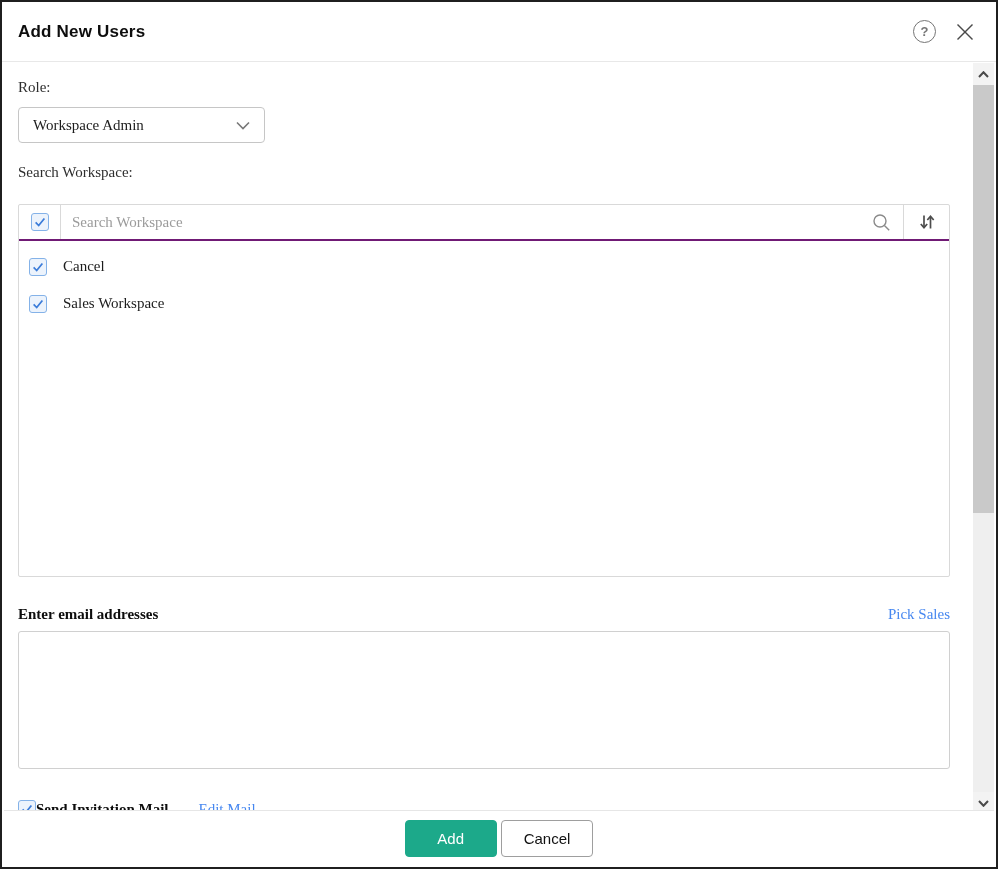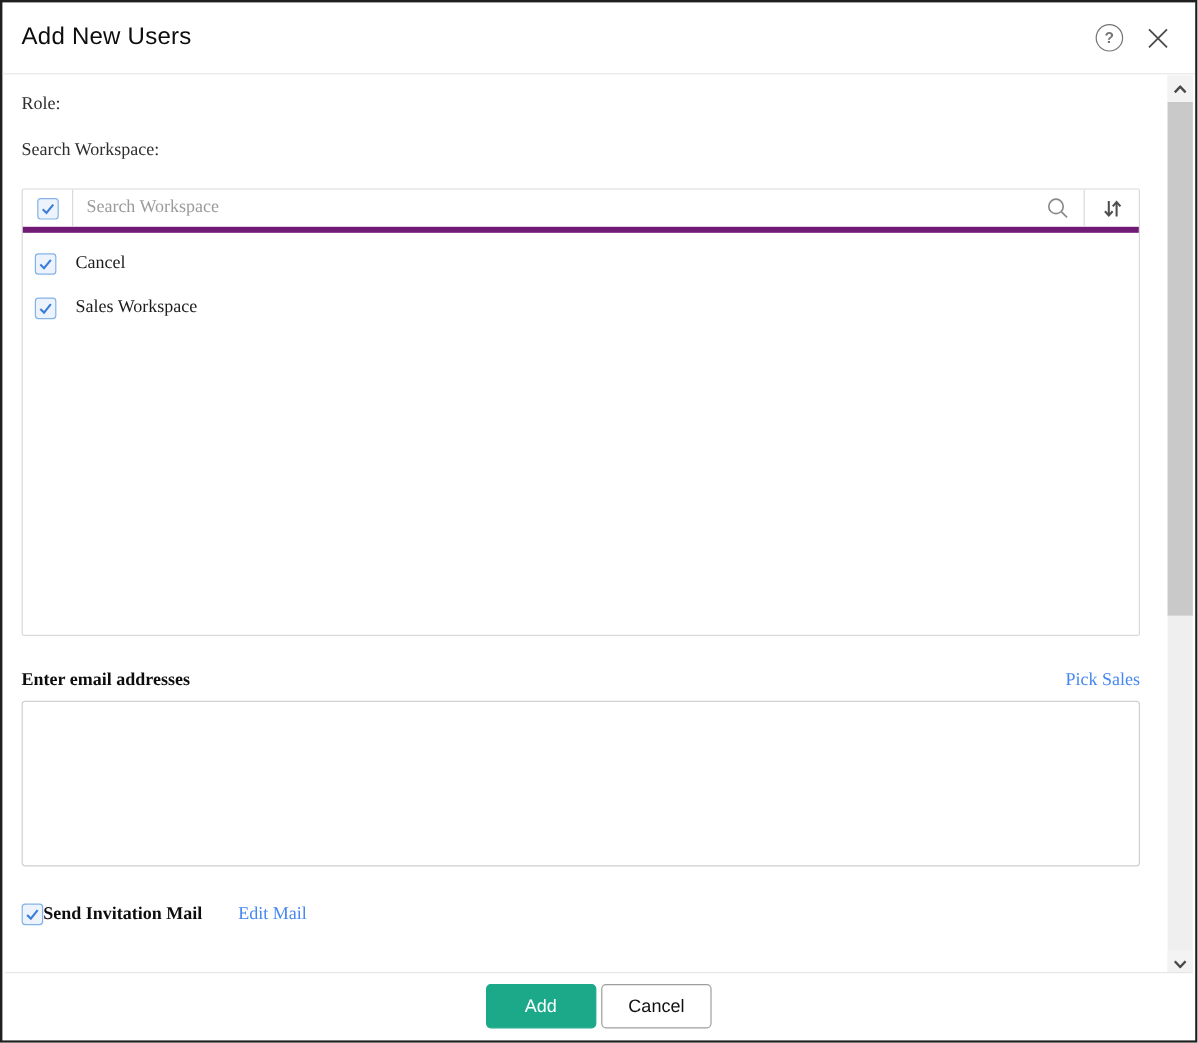--- a/index.html
+++ b/index.html
@@ -14,21 +14,21 @@
     overflow: hidden;
   }
 
   
   .titlebar {
     height: 60px;
     display: flex; align-items: center;
     padding: 0 20px 0 16px;
     border-bottom: 1px solid #e8e8e8;
   }
-  .dialog-title { font-size: 20px; font-weight: 400; color: #0d0d0d; letter-spacing: .2px; }
+  .dialog-title { font-size: 17px; font-weight: 700; color: #0d0d0d; letter-spacing: .2px; }
   .titlebar-actions { margin-left: auto; display: flex; align-items: center; gap: 18px; }
   .help-btn {
     width: 23px; height: 23px; border-radius: 50%;
     border: 1.4px solid #757575; color: #757575;
     font-size: 13px; font-weight: 700;
     display: flex; align-items: center; justify-content: center;
     cursor: pointer; background: #fff;
   }
   .close-btn { width: 22px; height: 22px; cursor: pointer; display:flex; align-items:center; justify-content:center; }
 
@@ -61,21 +61,21 @@
   .ws-panel {
     margin-top: 23px;
     height: 373px;
     border: 1px solid #d9d9d9;
     border-radius: 2px;
     background: #fff;
   }
   .ws-header {
     height: 36px;
     display: flex; align-items: stretch;
-    border-bottom: 5px solid #701a75;
+    border-bottom: 2px solid #701a75;
   }
   .ws-checkcell {
     width: 42px; flex: 0 0 42px;
     display: flex; align-items: center; justify-content: center;
     border-right: 1px solid #d9d9d9;
   }
   .ws-search { flex: 1; display: flex; align-items: center; }
   .ws-search input {
     width: 100%; height: 100%;
     border: 0; outline: none;
@@ -199,20 +199,28 @@
           <line x1="17.5" y1="2.5" x2="2.5" y2="17.5" stroke="#4a4a4a" stroke-width="1.4"></line>
         </svg>
       </div>
     </div>
   </div>
 
   <div class="content">
 
     <div class="field-label role-label">Role:</div>
 
+    <div class="role-select">
+      <span>Workspace Admin</span>
+      <span class="chevron">
+        <svg width="14" height="9" viewBox="0 0 14 9">
+          <polyline points="1,1.5 7,7.5 13,1.5" fill="none" stroke="#787878" stroke-width="1.6"></polyline>
+        </svg>
+      </span>
+    </div>
 
     <div class="field-label ws-label">Search Workspace:</div>
 
     <div class="ws-panel">
       <div class="ws-header">
         <div class="ws-checkcell">
           <span class="cbx">
             <svg width="14" height="14" viewBox="0 0 16 16">
               <polyline points="3,8.5 6.5,12 13,4" fill="none" stroke="#3b7cd9" stroke-width="2"></polyline>
             </svg>

